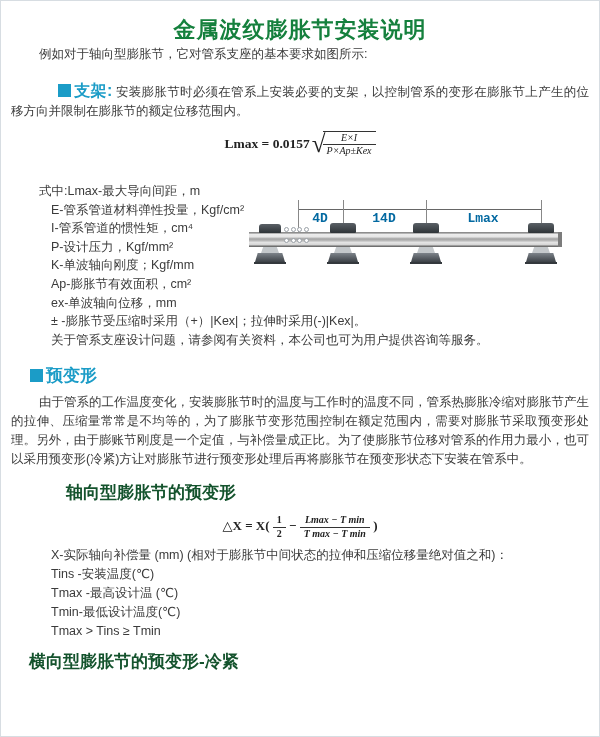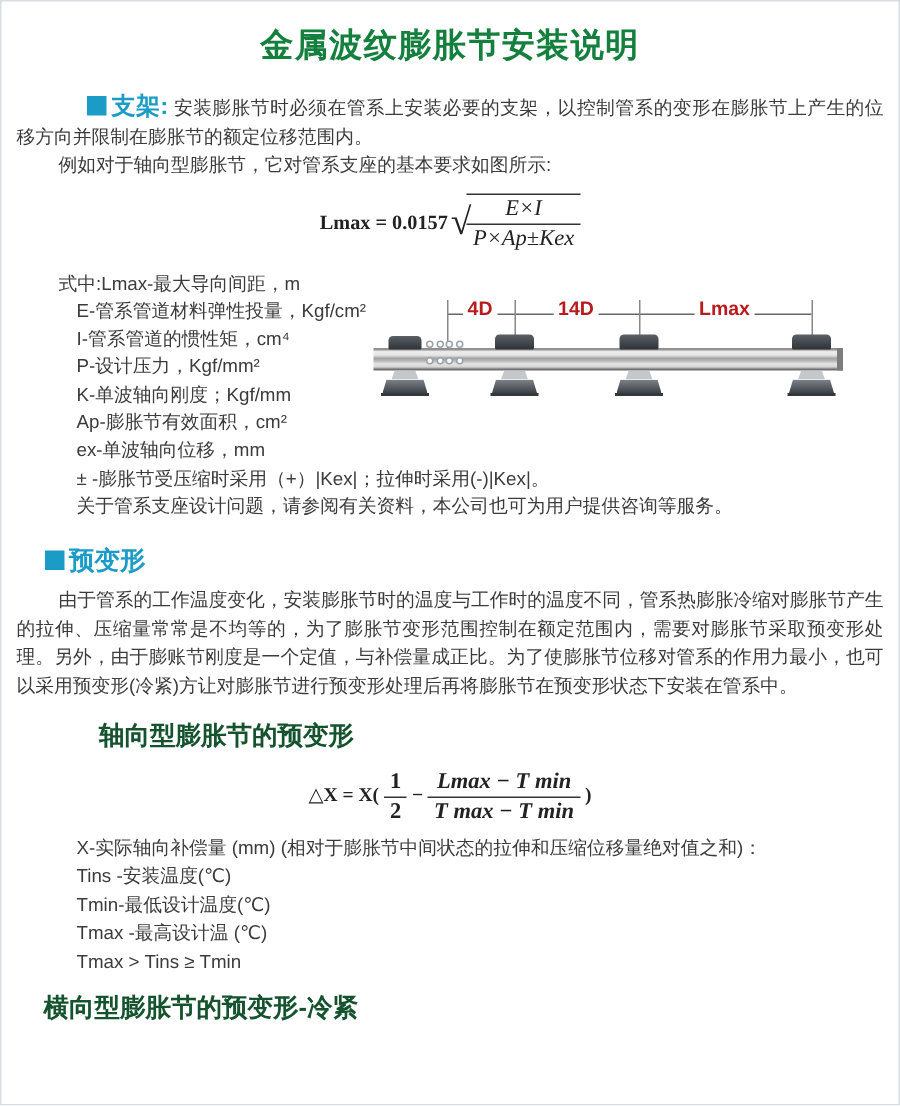--- a/index.html
+++ b/index.html
@@ -35,47 +35,47 @@
   .sub-axial{margin:12px 0 0 65px;}
   .sub-lateral{margin:9px 0 0 28px;}
 
   
   .formula{text-align:center;font-family:"Liberation Serif","DejaVu Serif",serif;color:#222;}
   .f1{margin-top:9px;}
   .f-lhs{font-weight:bold;font-size:13.5px;}
   .sqrt-sign{font-size:25px;font-weight:400;vertical-align:middle;margin:0 -3px 0 2px;}
   .vfrac{
     display:inline-flex;flex-direction:column;text-align:center;
-    vertical-align:middle;font-size:15px;line-height:1.25;
+    vertical-align:middle;font-size:10px;line-height:1.25;
   }
   .vfrac .n{border-bottom:1px solid #333;padding:0 4px;}
   .vfrac .d{padding:0 4px;}
   .under-root{border-top:1.5px solid #333;}
   .ital{font-style:italic;}
   .f2{margin-top:10px;font-size:13px;font-weight:bold;}
   .f2 .vfrac,.f3 .vfrac{font-weight:bold;}
 
   
-  .vars{margin-top:11px;font-size:12.5px;line-height:18.6px;}
+  .vars{margin-top:24px;font-size:12.5px;line-height:18.6px;}
   .var-first{margin-left:38px;}
   .var-item{margin-left:50px;}
   .note-line{margin-left:50px;font-size:12.5px;line-height:18.6px;}
   .p-main{margin:6px 10px 0 10px;text-indent:28px;}
   .p-explain{margin:9px 10px 0 10px;text-indent:28px;}
   .temps .note-line{line-height:19px;}
   .p-note{margin:0 10px 0 10px;font-size:12.5px;line-height:19px;text-indent:40px;}
 
   
   .diagram{position:absolute;left:248px;top:193px;width:316px;height:80px;}
   .dim-line{position:absolute;left:49px;top:15px;width:243px;border-top:1px solid #666;}
   .tick{position:absolute;top:6px;width:1px;height:32px;background:#888;}
   .dim-label{
-    position:absolute;top:4px;transform:translateX(-50%);
-    font-family:Liberation Sans, sans-serif;
-    font-size:13px;font-weight:bold;color:#b91c1c;background:#fff;padding:0 3px;
+    position:absolute;top:17px;transform:translateX(-50%);
+    font-family:Liberation Mono, monospace;
+    font-size:13px;font-weight:bold;color:#0369a1;background:#fff;padding:0 3px;
   }
   .pipe{
     position:absolute;left:0;top:38px;width:313px;height:15px;
     background:linear-gradient(to bottom,
       #8d8d8d 0%,#8d8d8d 6%,#ececec 16%,#e6e6e6 32%,
       #a3a3a3 46%,#b5b5b5 56%,#e3e3e3 70%,#d6d6d6 84%,#6f6f6f 95%,#6f6f6f 100%);
   }
   .pipe-cap{position:absolute;left:309px;top:38px;width:4px;height:15px;background:#7c7c7c;}
   .sup{position:absolute;top:0;width:32px;height:80px;}
   .clamp{
@@ -98,25 +98,25 @@
     border-radius:50%;background:#fdfdfd;box-sizing:border-box;
   }
 </style>
 </head>
 <body>
 
 <div class="page">
 
   <h1 class="title">金属波纹膨胀节安装说明</h1>
 
+  <p class="body-text p-example">例如对于轴向型膨胀节，它对管系支座的基本要求如图所示:</p>
   <p class="body-text p-intro">
     <span class="sec-head"><span class="sq"></span><span>支架:</span></span>
     <span>安装膨胀节时必须在管系上安装必要的支架，以控制管系的变形在膨胀节上产生的位移方向并限制在膨胀节的额定位移范围内。</span>
   </p>
-  <p class="body-text p-example">例如对于轴向型膨胀节，它对管系支座的基本要求如图所示:</p>
 
   <div class="formula f1">
     <span class="f-lhs">Lmax = 0.0157</span><span class="sqrt-sign">√</span><span class="vfrac under-root ital">
         <span class="n">E×I</span>
         <span class="d">P×Ap±Kex</span>
       </span>
   </div>
 
   <div class="vars">
     <p class="var-first">式中:Lmax-最大导向间距，m</p>
@@ -195,21 +195,21 @@
         <span class="n">Lmax − T min</span>
         <span class="d">T max − T min</span>
       </span>
     <span>)</span>
   </div>
 
   <p class="note-line" style="margin-top:6px">X-实际轴向补偿量 (mm) (相对于膨胀节中间状态的拉伸和压缩位移量绝对值之和)：</p>
 
   <div class="temps">
     <p class="note-line">Tins -安装温度(℃)</p>
+    <p class="note-line">Tmax -最高设计温 (℃)</p>
     <p class="note-line">Tmin-最低设计温度(℃)</p>
-    <p class="note-line">Tmax -最高设计温 (℃)</p>
     <p class="note-line">Tmax &gt; Tins ≥ Tmin</p>
   </div>
 
 
   <div class="sub-head sub-lateral">横向型膨胀节的预变形-冷紧</div>
 
 </div>
 
 </body></html>

